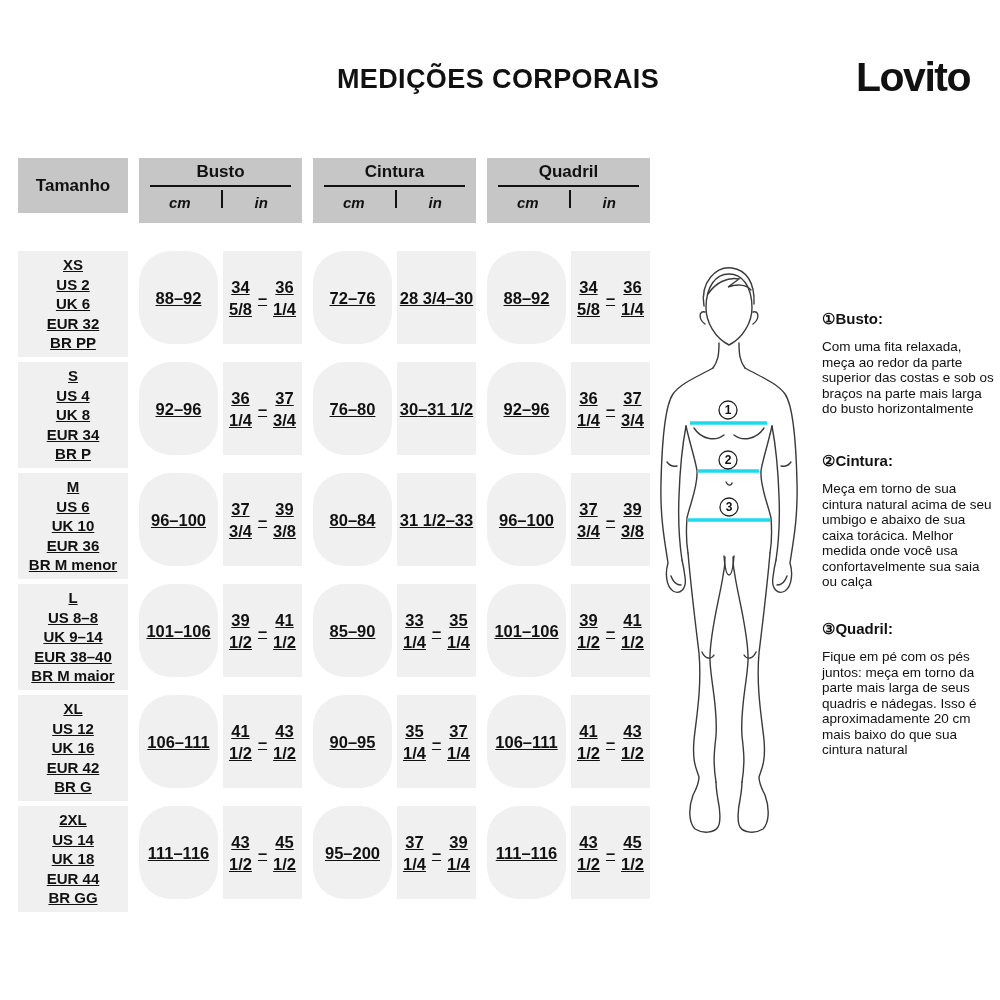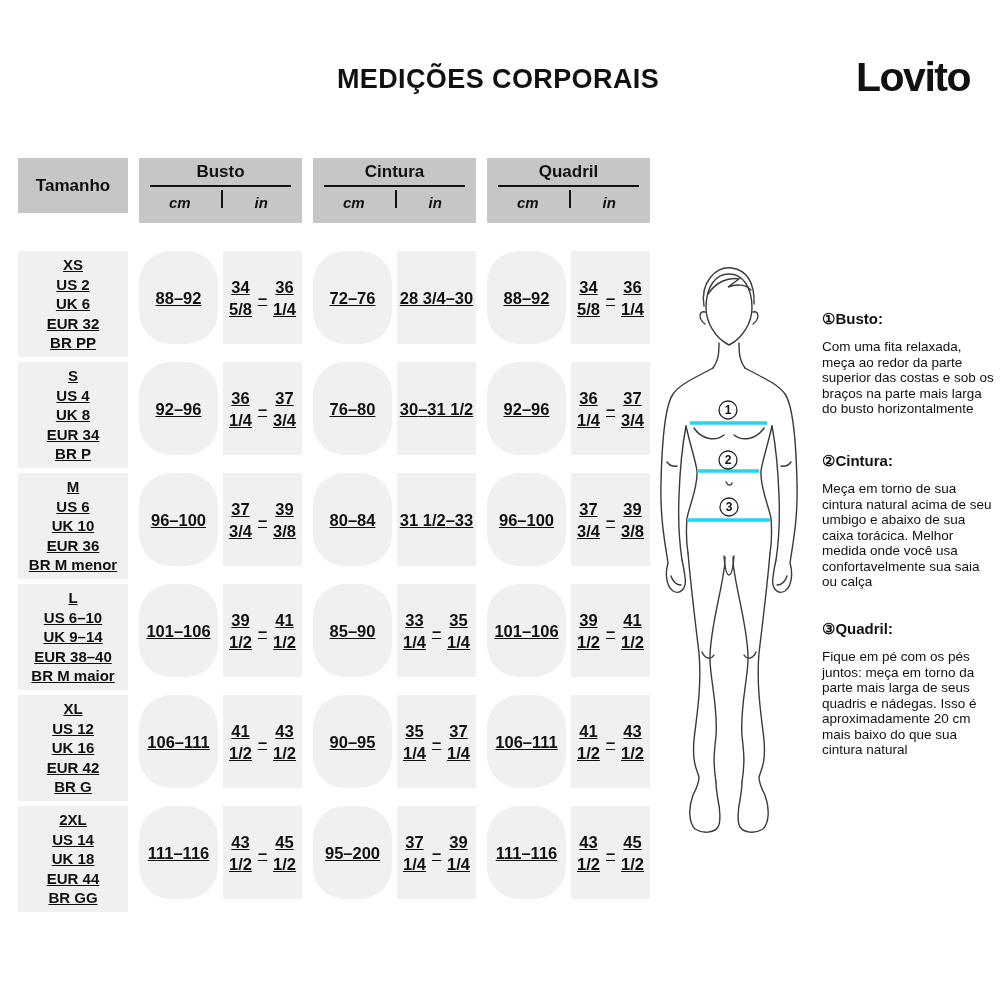--- a/index.html
+++ b/index.html
@@ -154,21 +154,21 @@
         <div class="c-val gfirst">96–100</div>
         <div class="c-val">
           <div class="iline">37 3/4</div>
           <div class="iline">–</div>
           <div class="iline">39 3/8</div>
         </div>
       </div>
       <div class="trow">
         <div class="c-size">
           <div class="sline">L</div>
-          <div class="sline">US 6–10</div>
+          <div class="sline">US 8–8</div>
           <div class="sline">UK 9–14</div>
           <div class="sline">EUR 38–40</div>
           <div class="sline">BR M maior</div>
         </div>
         <div class="c-val gfirst">101–106</div>
         <div class="c-val">
           <div class="iline">39 1/2</div>
           <div class="iline">–</div>
           <div class="iline">41 1/2</div>
         </div>

